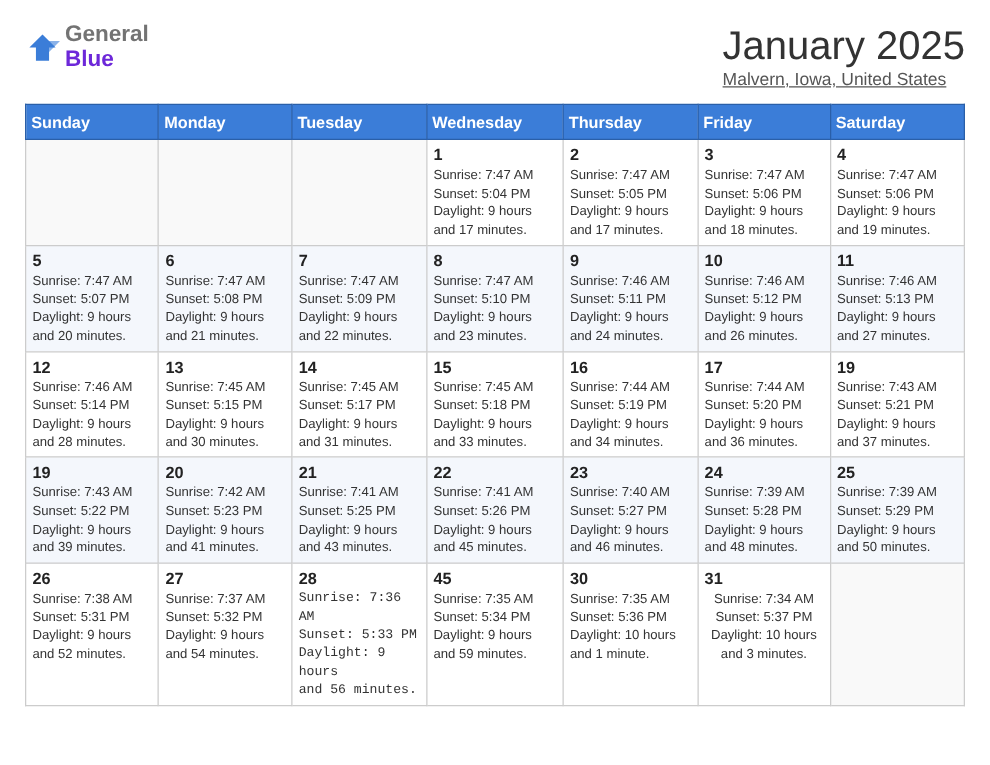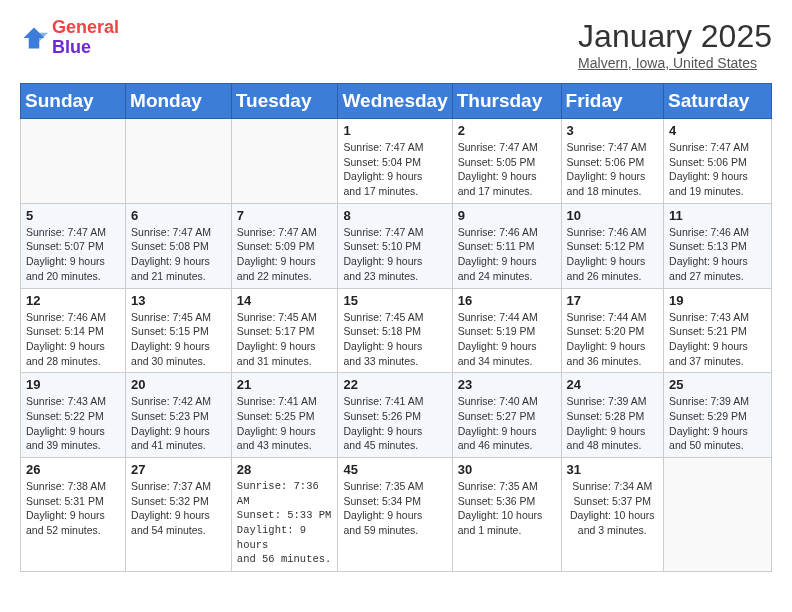--- a/index.html
+++ b/index.html
@@ -22,21 +22,21 @@
     .logo {
       display: flex;
       align-items: center;
       gap: 4px;
     }
     .logo-text {
       font-size: 18px;
       font-weight: bold;
       line-height: 1.1;
     }
-    .logo-general { color: #ef4444; }
+    .logo-general { color: #737373; }
     .logo-blue { color: #6d28d9; }
     .logo-icon {
       width: 28px;
       height: 28px;
     }
     .title-block {
       text-align: left;
     }
     .month-year {
       font-size: 32px;
@@ -49,21 +49,21 @@
       text-decoration: underline;
     }
     .calendar {
       width: 100%;
       border-collapse: collapse;
       border: 1px solid #ccc;
     }
     .calendar th {
       background: #3b7dd8;
       color: #fff;
-      font-size: 19px;
+      font-size: 13px;
       font-weight: bold;
       padding: 6px 4px;
       text-align: left;
       border: 1px solid #2a5fa8;
     }
     .calendar td {
       vertical-align: top;
       border: 1px solid #ccc;
       padding: 4px 5px;
       width: 113px;

